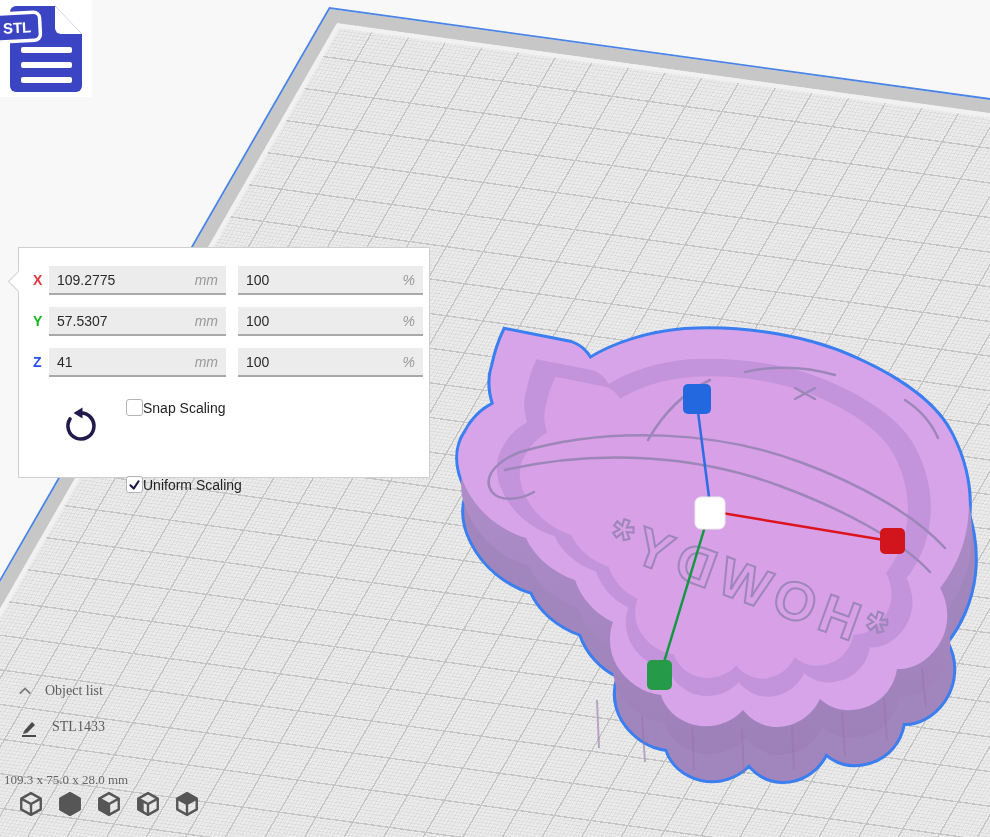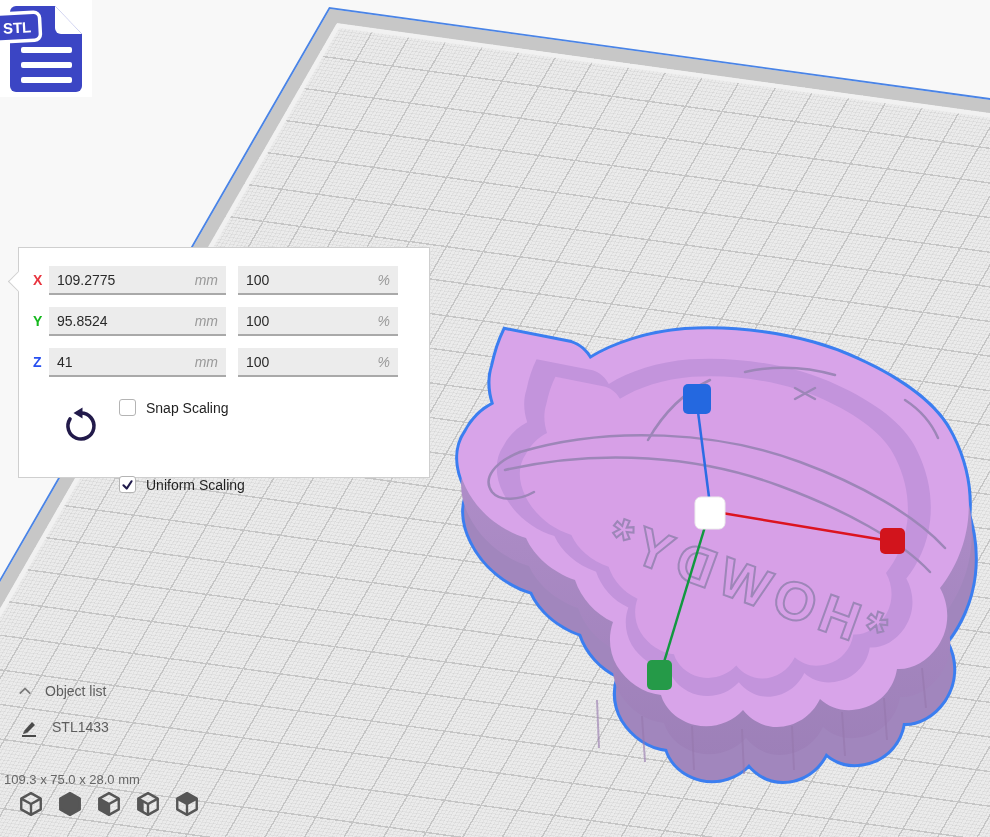--- a/index.html
+++ b/index.html
@@ -50,34 +50,34 @@
   .axis-x .axis-label{color:#e8353f;}
   .axis-y .axis-label{color:#16b81e;}
   .axis-z .axis-label{color:#2850f0;}
   .field{
     position:absolute; top:0; height:29px; background:#ececec; border-bottom:2px solid #a9a9a9;
     box-sizing:border-box; display:flex; align-items:center; justify-content:space-between;
     padding:12px 8px; font-size:14px; color:#2a2a2a;
   }
   .field .unit{color:#9a9a9a;font-style:italic;}
   .field.mm{left:30px; width:177px;}
-  .field.pct{left:219px; width:160px;}
+  .field.pct{left:219px; width:185px;}
   .row-x{top:18px;} .row-y{top:59px;} .row-z{top:100px;}
-  .cb-row{position:absolute; left:100px; display:flex; align-items:center; gap:10px;}
+  .cb-row{position:absolute; left:107px; display:flex; align-items:center; }
   .cb-row.snap{top:151px;}
   .cb-row.uniform{top:188px;margin-top:40px;}
   .checkbox{
     width:17px; height:17px; background:#fff; border:1px solid #b4b4b4; border-radius:3px;
     box-sizing:border-box; display:flex; align-items:center; justify-content:center;
   }
   .cb-label{font-size:14px; color:#1f1f1f;}
   #reset-btn{position:absolute; left:42px; top:156px; width:40px; height:42px; cursor:pointer;}
 
   
-  .overlay{position:absolute; z-index:3; color:#5d5d5d; font-size:14px;}
+  .overlay{position:absolute; z-index:3; color:#5d5d5d; font-size:14px;font-family:Liberation Serif, serif;}
   #object-list-header{left:18px; top:683px; display:flex; align-items:center; gap:13px; cursor:pointer;}
   #object-list-item{left:20px; top:719px; display:flex; gap:14px; cursor:pointer;}
   #model-dimensions{left:4px; top:772px; font-size:13px; color:#666;}
   #view-toolbar{left:18px; top:791px; display:flex; gap:13px;}
   .view-btn{width:26px; height:26px; cursor:pointer;}
 </style>
 </head>
 <body>
 
 <div id="screen">
@@ -194,21 +194,21 @@
       </div>
       <div class="field pct">
         <span>100</span>
         <span class="unit">%</span>
       </div>
     </div>
 
     <div class="axis-row axis-y row-y">
       <span class="axis-label">Y</span>
       <div class="field mm">
-        <span>95.8524</span>
+        <span>57.5307</span>
         <span class="unit">mm</span>
       </div>
       <div class="field pct">
         <span>100</span>
         <span class="unit">%</span>
       </div>
     </div>
 
     <div class="axis-row axis-z row-z">
       <span class="axis-label">Z</span>

